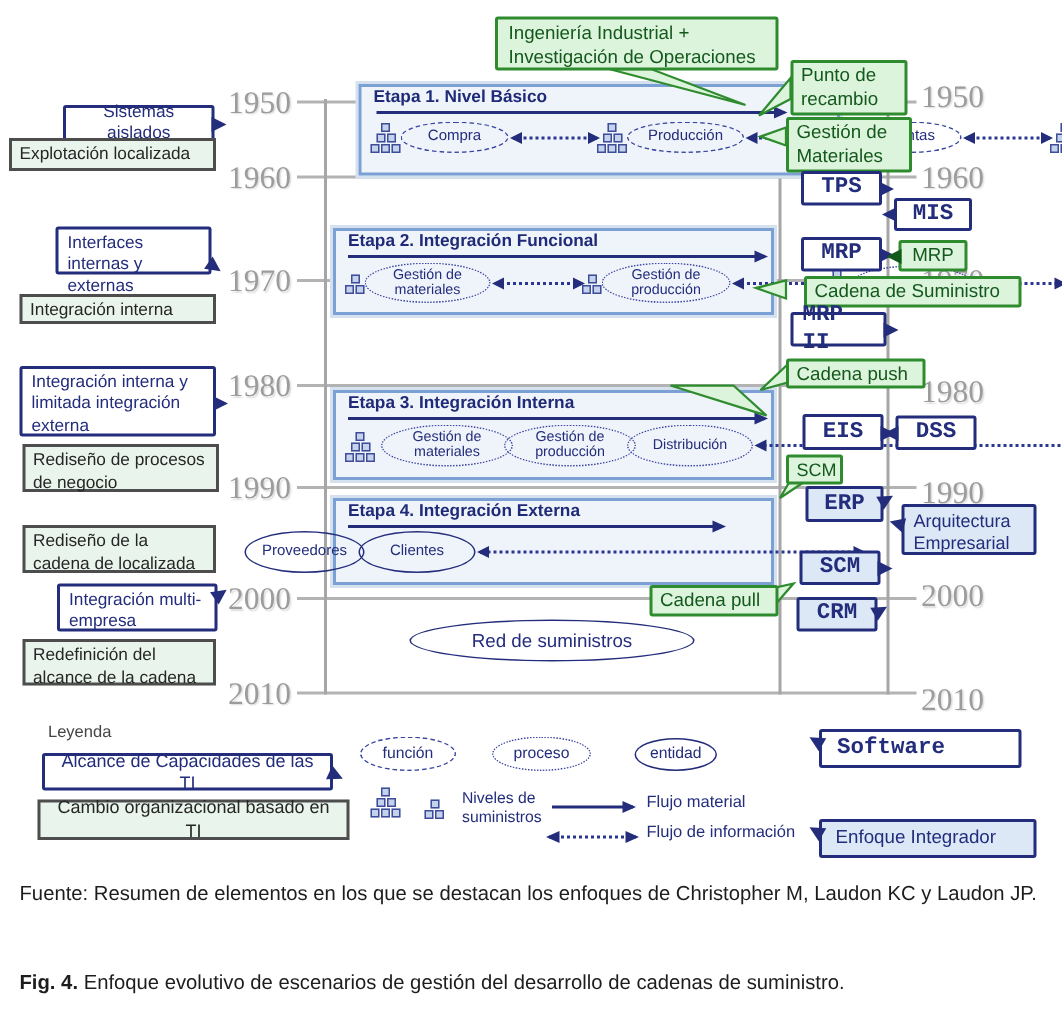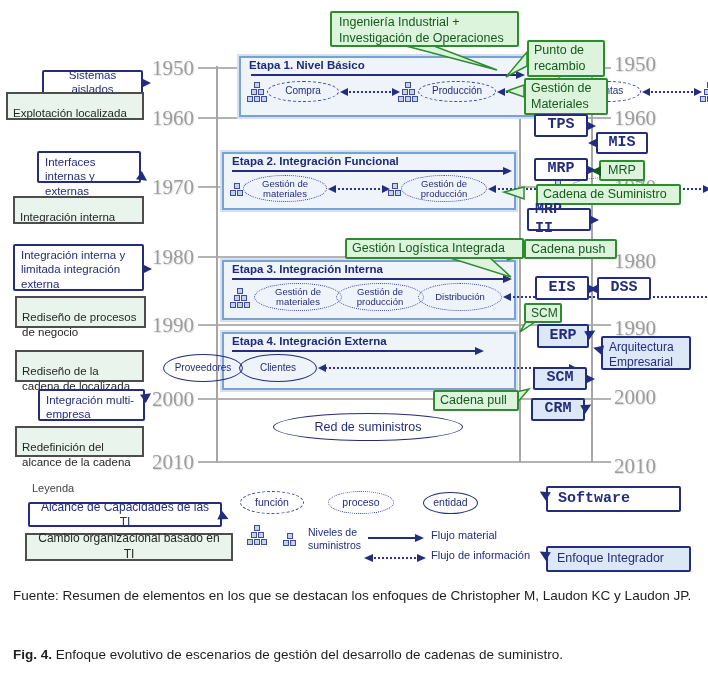--- a/index.html
+++ b/index.html
@@ -41,21 +41,21 @@
   
   .inv .r{display:flex;gap:1px;justify-content:center;margin-top:1px}
   .inv b{display:block;width:6px;height:6px;background:#c5d2ec;border:1px solid #3f4c99}
 
   
   .bubble-blue{position:absolute;background:#fff;border:2px solid #232d7c;color:#232d7c;
        font-size:11.5px;line-height:1.25;padding:2px 6px;border-radius:2px;z-index:5}
   .bubble-lblue{position:absolute;background:#dce8f6;border:2px solid #232d7c;color:#232d7c;
        font-size:12px;line-height:1.25;padding:2px 6px;border-radius:2px;z-index:5}
   .box-green{position:absolute;background:#e9f5ec;border:2px solid #4d4d4d;color:#262626;
-       font-size:11.5px;line-height:1.3;padding:12px 5px;z-index:5}
+       font-size:11.5px;line-height:1.3;padding:2px 5px;z-index:5}
   .callout-green{position:absolute;background:#dcf3dc;border:2px solid #2e8b2e;color:#14591c;
        font-size:12.5px;line-height:1.25;padding:1px 5px;border-radius:2px;z-index:5}
   .acr{font-family:"Liberation Mono",monospace;font-weight:700;font-size:15px;display:flex;
        align-items:center;justify-content:center;letter-spacing:0}
   .ctr{display:flex;align-items:center;justify-content:center;text-align:center}
 
   .tail{position:absolute;width:0;height:0;border-style:solid;border-color:transparent}
   .tail.r{border-width:5px 0 5px 10px;border-left-color:currentColor}
   .tail.l{border-width:5px 10px 5px 0;border-right-color:currentColor}
 
@@ -398,21 +398,20 @@
   <div class="bubble-lblue" style="left:601px;top:336px;width:90px;height:34px"><span>Arquitectura Empresarial</span><span class="tail l" style="left:-10px;top:6px;transform:rotate(15deg)"></span></div>
   <div class="bubble-lblue acr" style="left:533px;top:367px;width:54px;height:23px">
       <span>SCM</span>
       <span class="tail r" style="right:-10px;top:5px"></span>
     </div>
   <div class="bubble-lblue acr" style="left:531px;top:398px;width:54px;height:23px">
       <span>CRM</span>
       <span class="tail r" style="right:-9px;top:2px;transform:rotate(-30deg)"></span>
     </div>
 
-  <div class="callout-green" style="left:345px;top:238px;width:179px;height:21px">Gestión Logística Integrada</div>
   <div class="callout-green" style="left:433px;top:390px;width:86px;height:21px">Cadena pull</div>
 
   <div class="leg-label" style="left:32px;top:482px">Leyenda</div>
   <div class="bubble-blue ctr" style="left:28px;top:502px;width:194px;height:25px;font-size:12px">
       <span>Alcance de Capacidades de las TI</span>
       <span class="tail r" style="right:-9px;top:8px;transform:rotate(25deg)"></span>
     </div>
   <div class="box-green ctr" style="left:25px;top:533px;width:208px;height:27px;font-size:12px">
       <span>Cambio organizacional basado en TI</span>
     </div>

